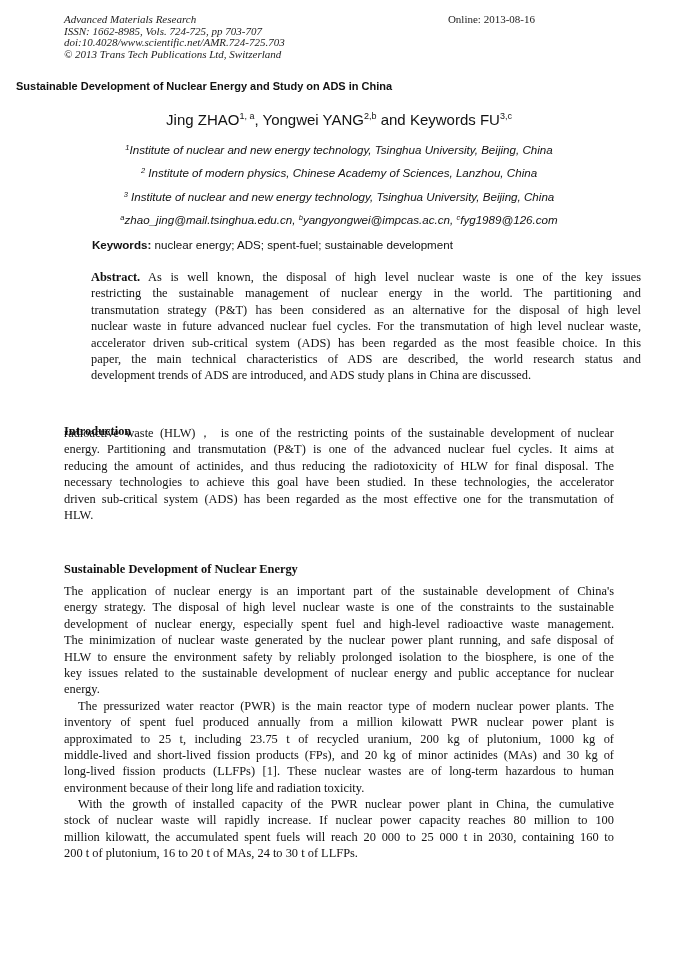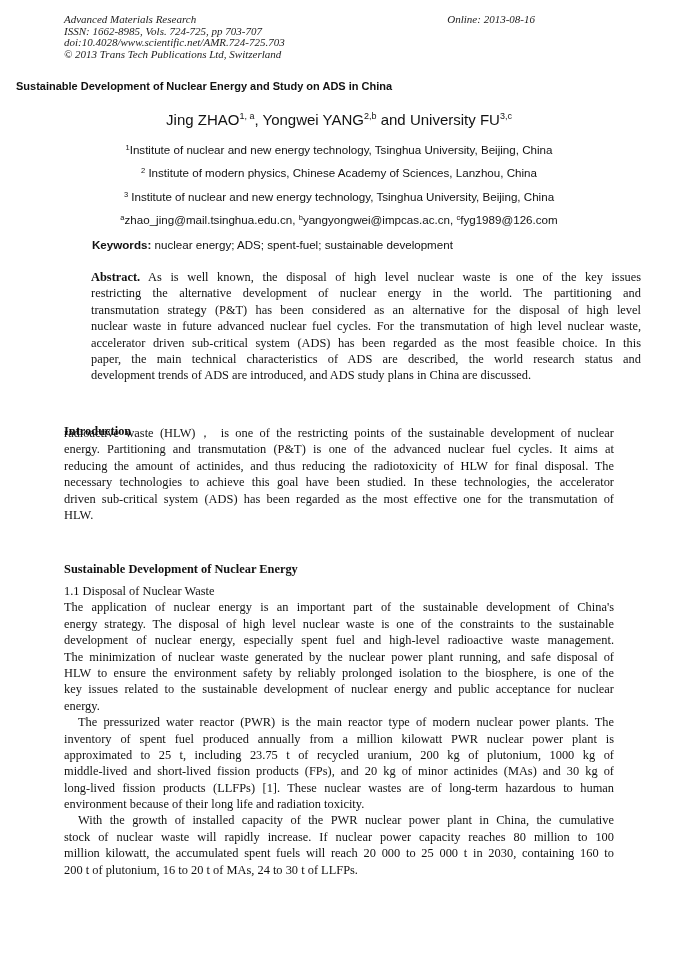--- a/index.html
+++ b/index.html
@@ -1,23 +1,23 @@
 <!DOCTYPE html>
 <html><head>
 <meta charset="utf-8">
 <style>
   html, body { margin: 0; padding: 0; background: #ffffff; }
   body { width: 678px; height: 959px; position: relative; overflow: hidden; color: #111; }
   .page { position: absolute; left: 0; top: 0; width: 598px; height: 959px; }
   .hdr { position: absolute; left: 64px; top: 14px; font-family: "Liberation Serif", serif; font-style: italic; font-size: 11px; line-height: 11.5px; color: #222; }
-  .hdr-right { position: absolute; right: 63px; top: 14px; font-family: "Liberation Serif", serif; font-style: italic; font-size: 11px; line-height: 11.5px; color: #222; }
+  .hdr-right { position: absolute; right: 63px; top: 14px; font-family: "Liberation Serif", serif; font-size: 11px; line-height: 11.5px; color: #222; }
   .title { position: absolute; left: 16px; width: 678px; top: 80px; text-align: left; font-family: "Liberation Sans", sans-serif; font-weight: bold; font-size: 11px; color: #111; }
   .authors { position: absolute; left: 0; width: 678px; top: 111px; text-align: center; font-family: "Liberation Sans", sans-serif; font-size: 15px; color: #111; }
   .authors sup { font-size: 9px; vertical-align: 6px; }
-  .affils { position: absolute; left: 0; width: 678px; top: 137px; text-align: center; font-family: "Liberation Sans", sans-serif; font-size: 11.6px; line-height: 21.4px; color: #111; }
+  .affils { position: absolute; left: 0; width: 678px; top: 137px; text-align: center; font-family: "Liberation Sans", sans-serif; font-size: 11.6px; line-height: 21.4px; color: #111; font-style: italic; }
   .affils sup { font-size: 7.5px; vertical-align: 4px; }
   .keywords { position: absolute; left: 64px; top: 238px; font-family: "Liberation Sans", sans-serif; font-size: 11.6px; color: #111; }
   .keywords b { font-weight: bold; margin-left: 28px; }
   .body { position: absolute; left: 64px; width: 550px; font-family: "Liberation Serif", serif; font-size: 12.4px; line-height: 16.4px; color: #111; text-align: justify; }
   .body .ln { display: block; text-align: justify; text-align-last: justify; white-space: nowrap; height: 16.4px; }
   .body .ln.last { text-align-last: left; }
   .ln.indent { padding-left: 14px; }
   .abs-label { font-weight: bold; }
   .sec-head { position: absolute; left: 64px; font-family: "Liberation Serif", serif; font-weight: bold; font-size: 12.4px; color: #111; }
 </style>
@@ -30,57 +30,56 @@
     <div>Advanced Materials Research</div>
     <div>ISSN: 1662-8985, Vols. 724-725, pp 703-707</div>
     <div>doi:10.4028/www.scientific.net/AMR.724-725.703</div>
     <div>© 2013 Trans Tech Publications Ltd, Switzerland</div>
   </div>
   <div class="hdr-right">Online: 2013-08-16</div>
 
   <div class="title">Sustainable Development of Nuclear Energy and Study on ADS in China</div>
 
   <div class="authors">
-    <span>Jing ZHAO</span><sup>1, a</sup><span>, </span><span>Yongwei YANG</span><sup>2,b</sup><span> and </span><span>University FU</span><sup>3,c</sup>
+    <span>Jing ZHAO</span><sup>1, a</sup><span>, </span><span>Yongwei YANG</span><sup>2,b</sup><span> and </span><span>Keywords FU</span><sup>3,c</sup>
   </div>
 
   <div class="affils">
     <div><sup>1</sup><span>Institute of nuclear and new energy technology, Tsinghua University, Beijing, China</span></div>
     <div><sup>2</sup><span> Institute of modern physics, Chinese Academy of Sciences, Lanzhou, China</span></div>
     <div><sup>3</sup><span> Institute of nuclear and new energy technology, Tsinghua University, Beijing, China</span></div>
     <div><sup>a</sup><span>zhao_jing@mail.tsinghua.edu.cn, </span><sup>b</sup><span>yangyongwei@impcas.ac.cn, </span><sup>c</sup><span>fyg1989@126.com</span></div>
   </div>
 
   <div class="keywords">
     <b>Keywords:</b><span> nuclear energy; ADS; spent-fuel; sustainable development</span>
   </div>
 
   <div class="body" style="top:269px;margin-left:27px;">
     <span class="ln"><b class="abs-label">Abstract.</b><span> As is well known, the disposal of high level nuclear waste is one of the key issues</span></span>
-    <span class="ln">restricting the alternative development of nuclear energy in the world.  The partitioning and</span>
+    <span class="ln">restricting the sustainable management of nuclear energy in the world.  The partitioning and</span>
     <span class="ln">transmutation strategy (P&amp;T) has been considered as an alternative for the disposal of high level</span>
     <span class="ln">nuclear waste in future advanced nuclear fuel cycles. For the transmutation of high level nuclear waste,</span>
     <span class="ln">accelerator driven sub-critical system (ADS) has been regarded as the most feasible choice. In this</span>
     <span class="ln">paper, the main technical characteristics of ADS are described, the world research status and</span>
     <span class="ln last">development trends of ADS are introduced, and ADS study plans in China are discussed.</span>
   </div>
 
   <div class="sec-head" style="top:424px;">Introduction</div>
   <div class="body" style="top:425px;">
     <span class="ln">radioactive waste (HLW)， is one of the restricting points of the sustainable development of nuclear</span>
     <span class="ln">energy. Partitioning and transmutation (P&amp;T) is one of the advanced nuclear fuel cycles. It aims at</span>
     <span class="ln">reducing the amount of actinides, and thus reducing the radiotoxicity of HLW for final disposal. The</span>
     <span class="ln">necessary technologies to achieve this goal have been studied. In these technologies, the accelerator</span>
     <span class="ln">driven sub-critical system (ADS) has been regarded as the most effective one for the transmutation of</span>
     <span class="ln last">HLW.</span>
   </div>
 
   <div class="sec-head" style="top:562px;">Sustainable Development of Nuclear Energy</div>
   <div class="body" style="top:583px;">
-    <span class="ln last">1.1 Disposal of Nuclear Waste</span>
     <span class="ln">The application of nuclear energy is an important part of the sustainable development of China's</span>
     <span class="ln">energy strategy. The disposal of high level nuclear waste is one of the constraints to the sustainable</span>
     <span class="ln">development of nuclear energy, especially spent fuel and high-level radioactive waste management.</span>
     <span class="ln">The minimization of nuclear waste generated by the nuclear power plant running, and safe disposal of</span>
     <span class="ln">HLW to ensure the environment safety by reliably prolonged isolation to the biosphere, is one of the</span>
     <span class="ln">key issues related to the sustainable development of nuclear energy and public acceptance for nuclear</span>
     <span class="ln last">energy.</span>
 
     <span class="ln indent">The pressurized water reactor (PWR) is the main reactor type of modern nuclear power plants. The</span>
     <span class="ln">inventory of spent fuel produced annually from a million kilowatt PWR nuclear power plant is</span>

